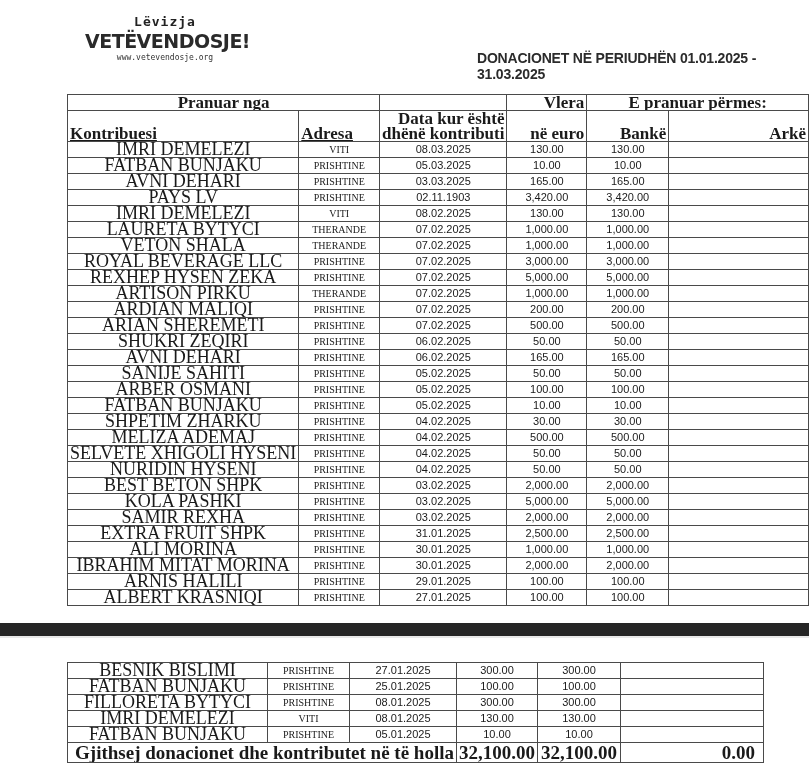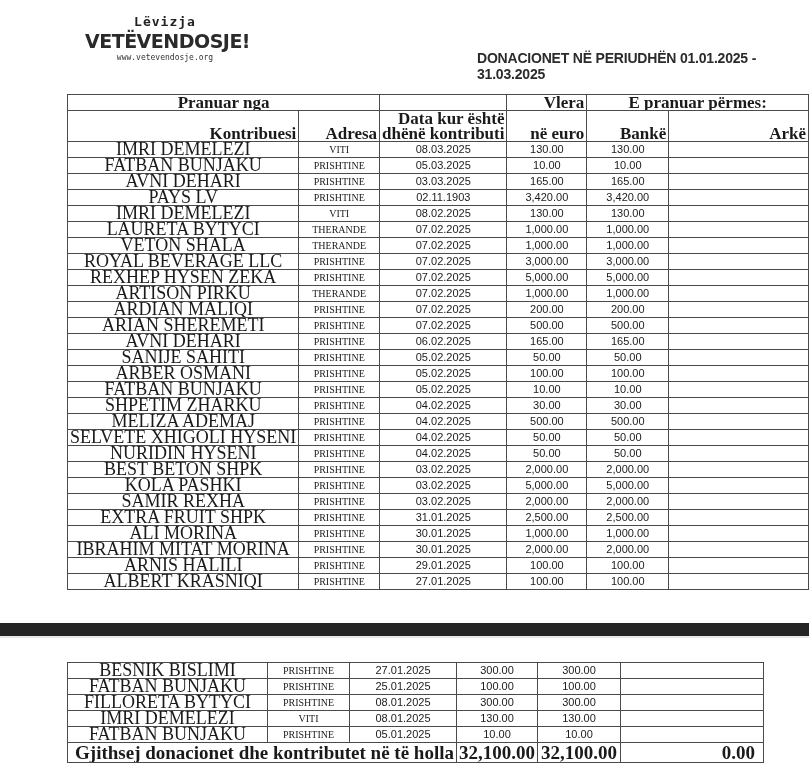--- a/index.html
+++ b/index.html
@@ -15,21 +15,21 @@
 
   table { border-collapse: collapse; position: absolute; left: 67px; table-layout: fixed; }
   td { border: 1px solid #4a4a4a; padding: 0 2px; height: 15px; font-size: 12.5px; line-height: 15px; white-space: nowrap; overflow: hidden; }
   .t1 { top: 94px; }
   .t2 { top: 662px; }
   col.c1 { width: 200px; } col.c2 { width: 82px; } col.c3 { width: 107px; }
   col.c4 { width: 81px; } col.c5 { width: 83px; } col.c6 { width: 143px; }
   .hdr td { font-weight: bold; font-size: 17px; }
   .center { text-align: center; }
   .right { text-align: right; }
-  .left { text-align: right; }
+  .left { text-align: left; text-decoration: underline; }
   .num { font-family: "Liberation Sans", sans-serif; font-size: 11px; text-align: center; }
   .name { text-align: center; font-size: 18px; }
   .addr { text-align: center; font-size: 10px; }
   .h2 td { height: 30px; vertical-align: bottom; }
   .total td { font-weight: bold; font-size: 19px; height: 19px; }
   .band { position: absolute; left: 0; top: 623px; width: 809px; height: 13px; background: #252525; }
   .band-shadow { position: absolute; left: 0; top: 636px; width: 809px; height: 2px; background: #e8e8e8; }
 </style>
 </head>
 <body>
@@ -159,20 +159,28 @@
       </tr>
       <tr>
         <td class="name">ARIAN SHEREMETI</td>
         <td class="addr">PRISHTINE</td>
         <td class="num">07.02.2025</td>
         <td class="num">500.00</td>
         <td class="num">500.00</td>
         <td class="num"></td>
       </tr>
       <tr>
+        <td class="name">SHUKRI ZEQIRI</td>
+        <td class="addr">PRISHTINE</td>
+        <td class="num">06.02.2025</td>
+        <td class="num">50.00</td>
+        <td class="num">50.00</td>
+        <td class="num"></td>
+      </tr>
+      <tr>
         <td class="name">AVNI DEHARI</td>
         <td class="addr">PRISHTINE</td>
         <td class="num">06.02.2025</td>
         <td class="num">165.00</td>
         <td class="num">165.00</td>
         <td class="num"></td>
       </tr>
       <tr>
         <td class="name">SANIJE SAHITI</td>
         <td class="addr">PRISHTINE</td>

